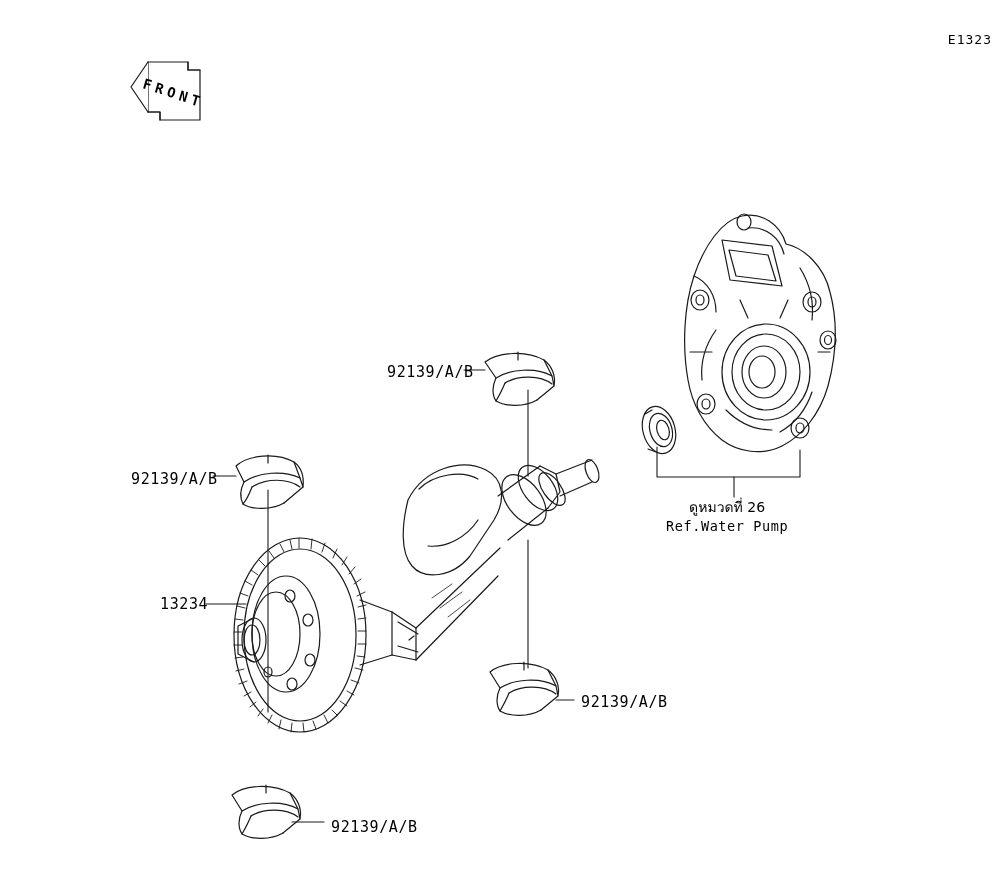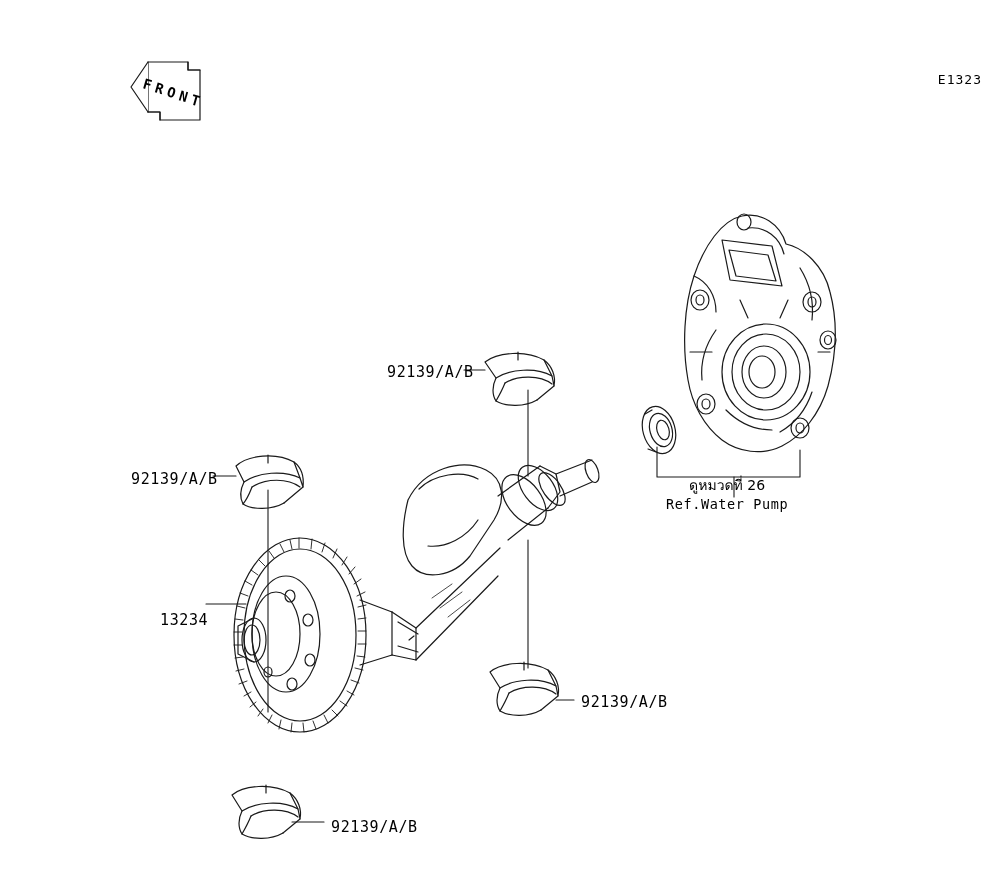--- a/index.html
+++ b/index.html
@@ -281,30 +281,30 @@
   <div class="front-badge">
     <svg viewBox="0 0 84 70" width="84" height="70">
       <text x="18" y="34" font-family="DejaVu Sans Mono, monospace" font-size="14" font-weight="bold" fill="#000" transform="rotate(16 18 34)">F</text>
       <text x="30" y="38" font-family="DejaVu Sans Mono, monospace" font-size="14" font-weight="bold" fill="#000" transform="rotate(16 30 38)">R</text>
       <text x="42" y="42" font-family="DejaVu Sans Mono, monospace" font-size="14" font-weight="bold" fill="#000" transform="rotate(16 42 42)">O</text>
       <text x="54" y="46" font-family="DejaVu Sans Mono, monospace" font-size="14" font-weight="bold" fill="#000" transform="rotate(16 54 46)">N</text>
       <text x="66" y="50" font-family="DejaVu Sans Mono, monospace" font-size="14" font-weight="bold" fill="#000" transform="rotate(16 66 50)">T</text>
     </svg>
   </div>
 
-  <div class="label code" style="right:18px; top:31px; position:absolute;margin-top:40px;">E1323</div>
+  <div class="label code" style="right:8px; top:31px; position:absolute;">E1323</div>
 
   <div class="label" style="left:131px; top:469px;">92139/A/B</div>
 
   <div class="label" style="left:387px; top:362px;">92139/A/B</div>
 
   <div class="label" style="left:581px; top:692px;">92139/A/B</div>
 
   <div class="label" style="left:331px; top:817px;">92139/A/B</div>
 
-  <div class="label" style="left:160px; top:594px;margin-top:16px;">13234</div>
-
-  <div class="label ref" style="left:666px; top:475px;">
+  <div class="label" style="left:160px; top:594px;">13234</div>
+
+  <div class="label ref" style="left:666px; top:497px;">
     <div class="thai">ดูหมวดที่ 26</div>
     <div>Ref.Water Pump</div>
   </div>
 
 </div>
 
 </body></html>

